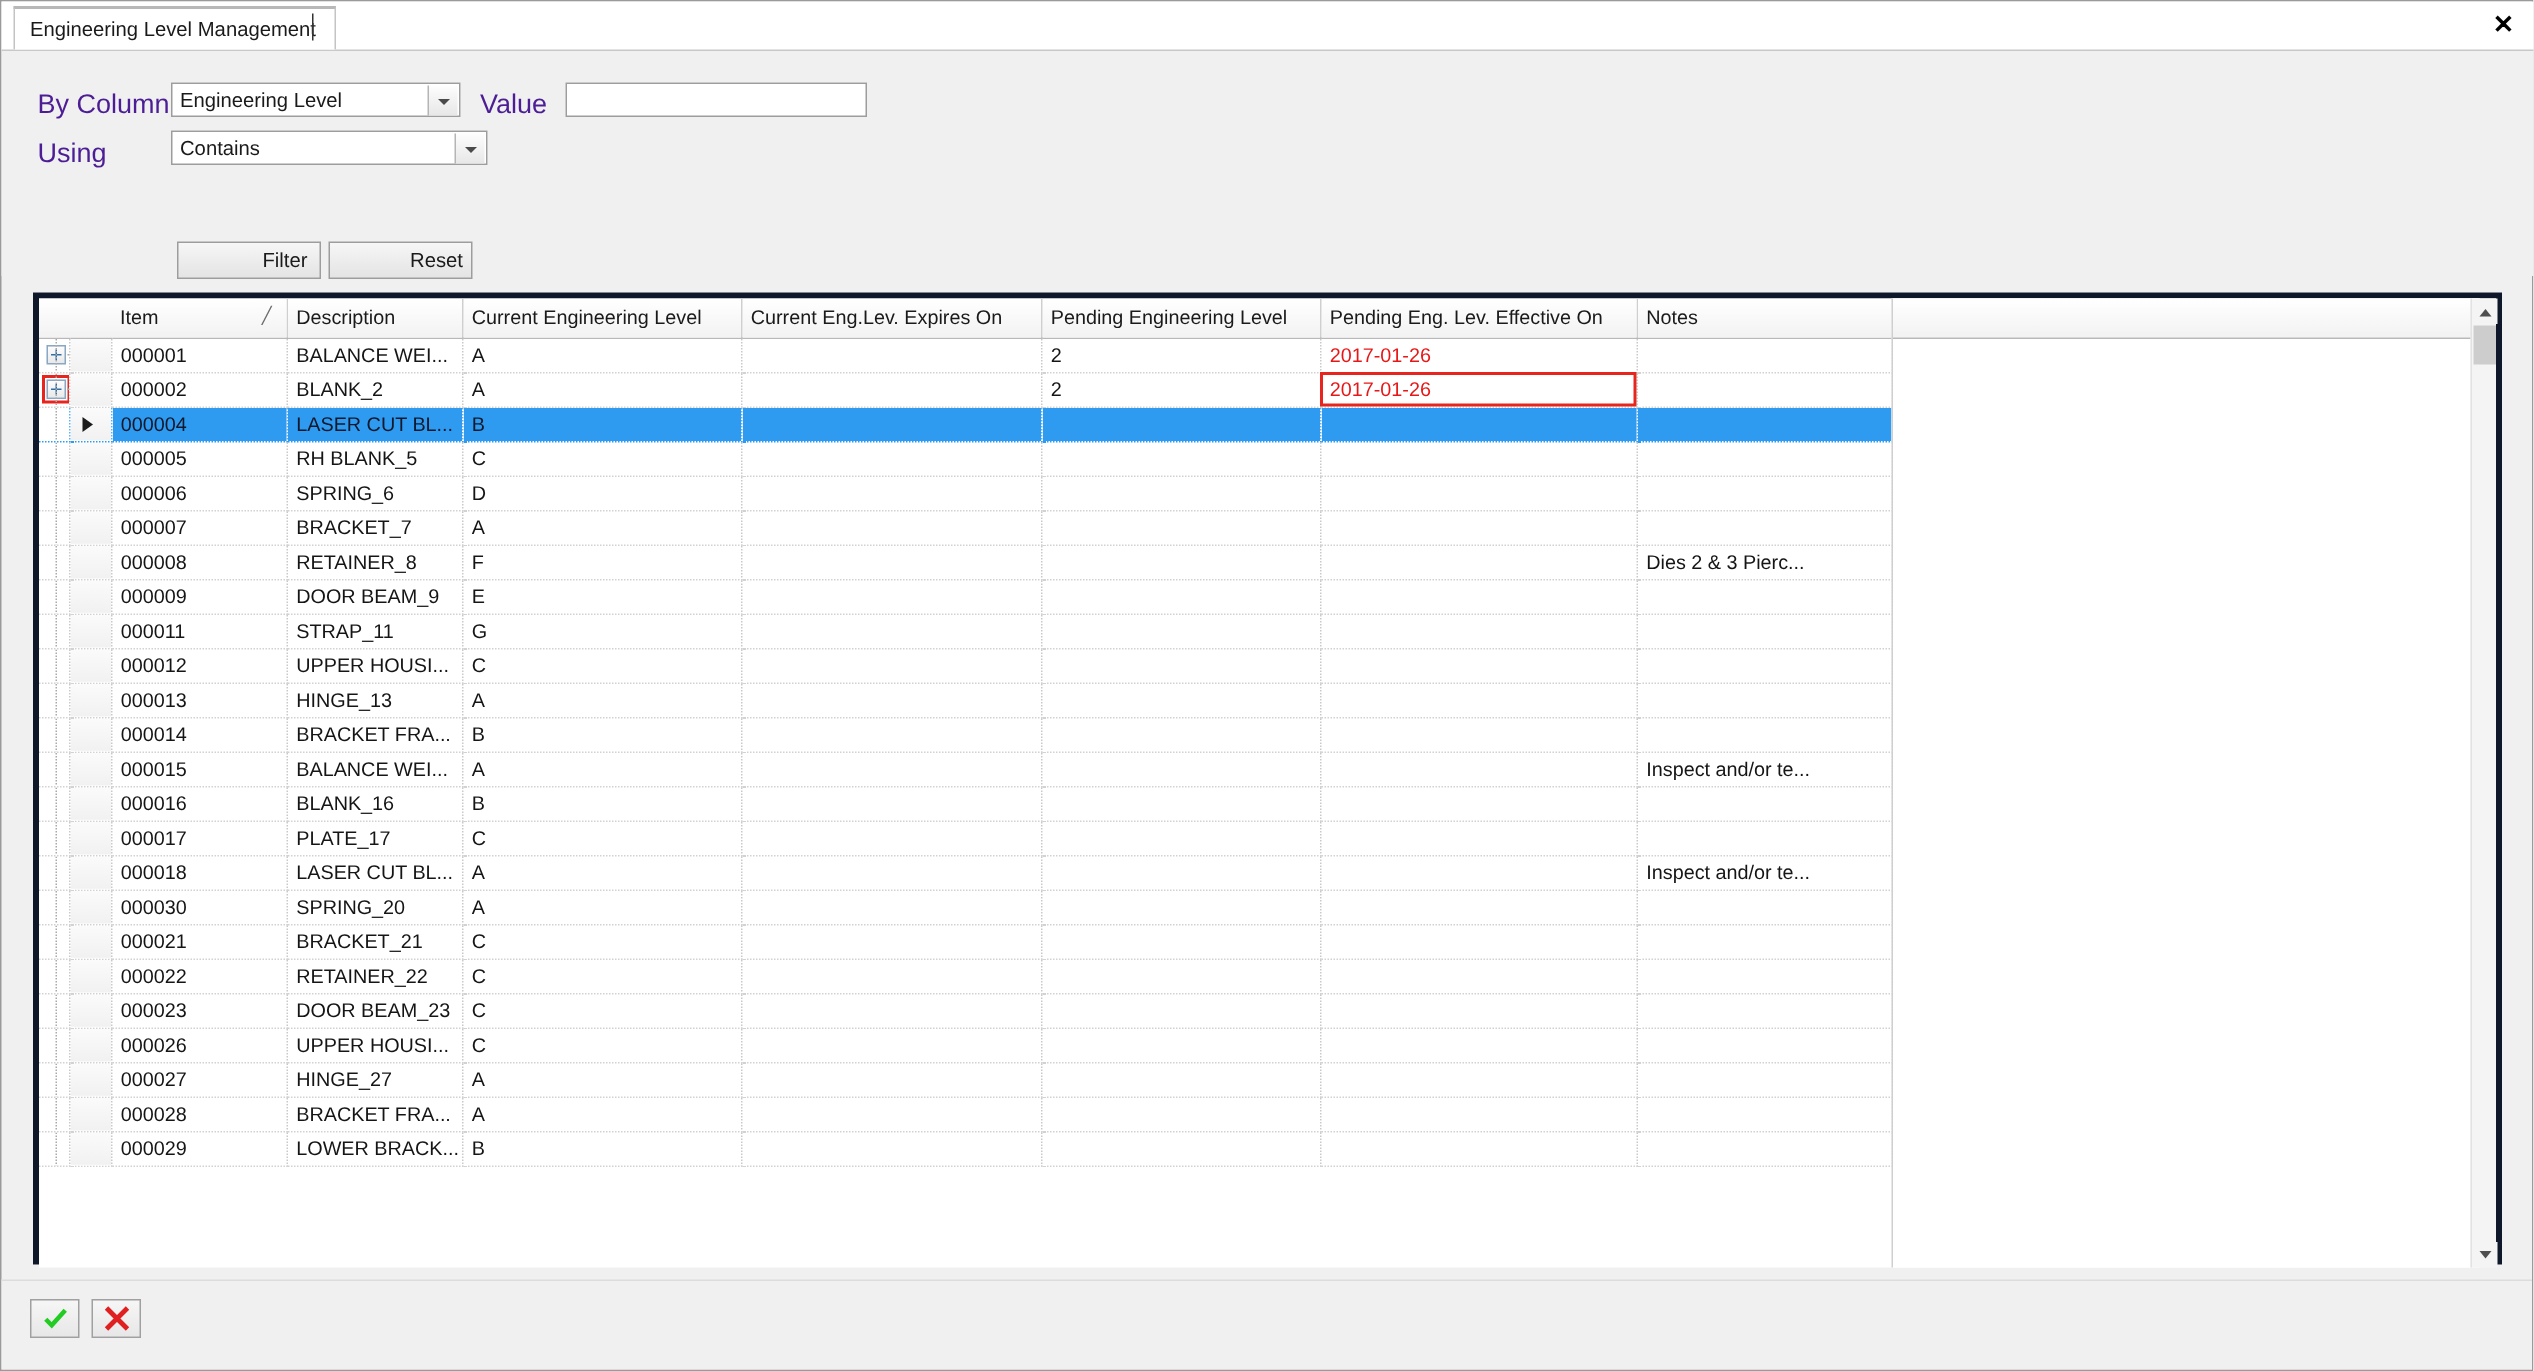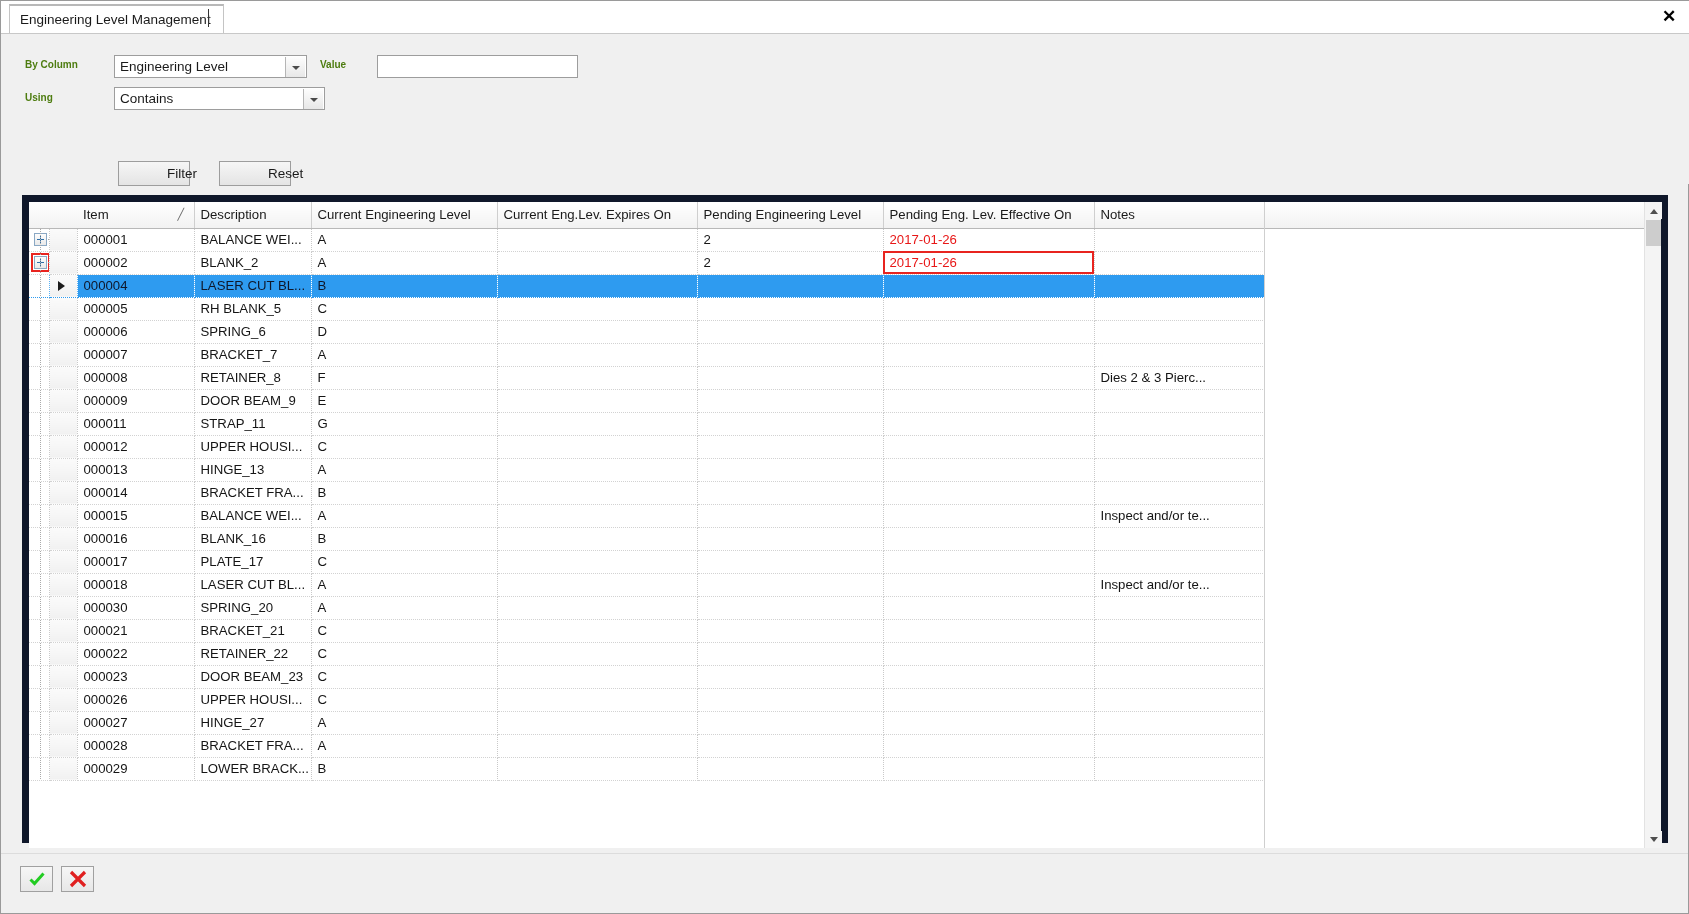--- a/index.html
+++ b/index.html
@@ -50,23 +50,22 @@
   }
 
   
   .filter-panel {
     position: absolute; left: 0; top: 33px;
     width: 1689px; height: 150px;
     background: #f0f0f0;
   }
   .lbl {
     position: absolute;
-    font-size: 10px; color: #4d7c0f;
+    font-size: 18px; color: #4c1d95;
     white-space: nowrap;
-    font-weight: bold;
   }
   .lbl-bycolumn { left: 24px; top: 25px; }
   .lbl-using    { left: 24px; top: 58px; }
   .lbl-value    { left: 319px; top: 25px; }
 
   .combo {
     position: absolute;
     height: 23px;
     background: #ffffff;
     border: 1px solid #9d9d9d;
@@ -93,38 +92,38 @@
   .txtbox {
     position: absolute; left: 376px; top: 21px;
     width: 201px; height: 23px;
     background: #ffffff;
     border: 1px solid #9d9d9d;
     font-size: 13.5px; color: #1a1a1a;
     padding: 2px 4px;
   }
   .btn {
     position: absolute;
-    height: 25px; width: 72px;
+    height: 25px; width: 96px;
     background: linear-gradient(#f6f6f6,#e4e4e4);
     border: 1px solid #9d9d9d;
     font-size: 13.5px; color: #1a1a1a;
     text-align: center; line-height: 23px;
     cursor: pointer;
     padding-left: 48px;
   }
   .btn-filter { left: 117px; top: 127px; }
   .btn-reset  { left: 218px; top: 127px; }
 
   
   .grid-wrap {
     position: absolute;
     left: 21px; top: 194px;
     width: 1646px; height: 648px;
     background: #ffffff;
-    border: 7px solid #0f172a;
+    border: 4px solid #0f172a;
   }
   .grid-scrollarea {
     position: absolute; left: 0; top: 0;
     width: 1627px; height: 646px;
     overflow: hidden;
     background: #ffffff;
   }
   table.grid {
     border-collapse: collapse;
     table-layout: fixed;

